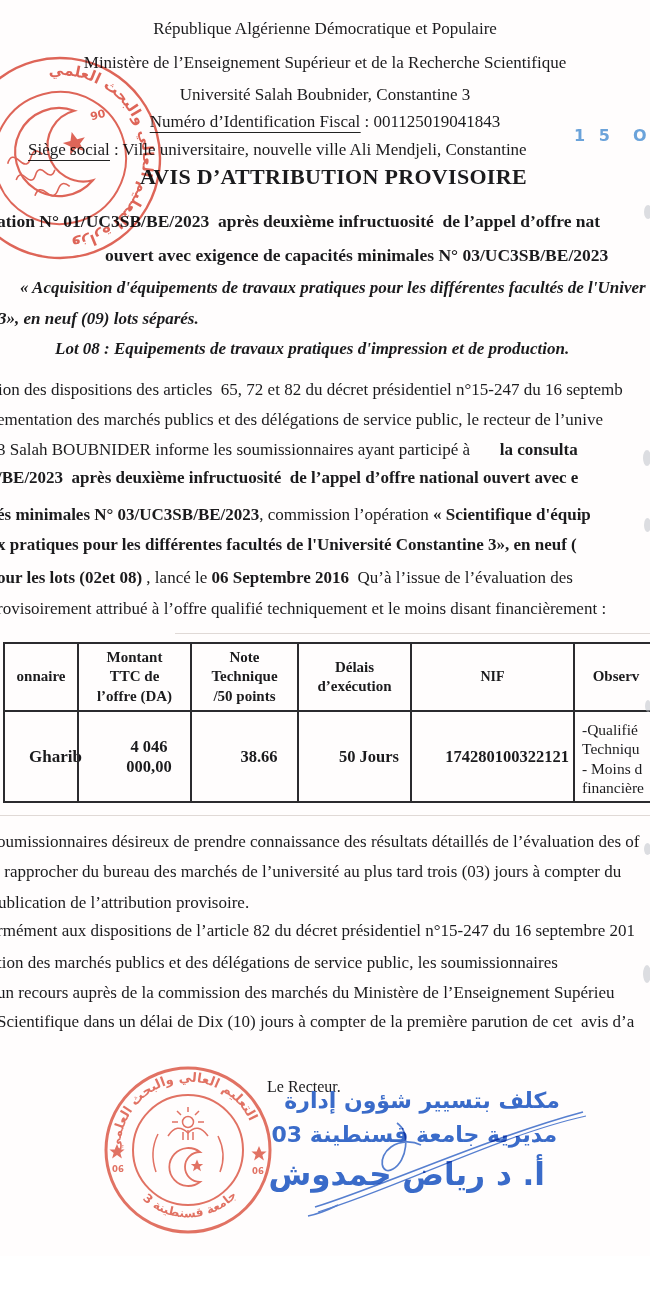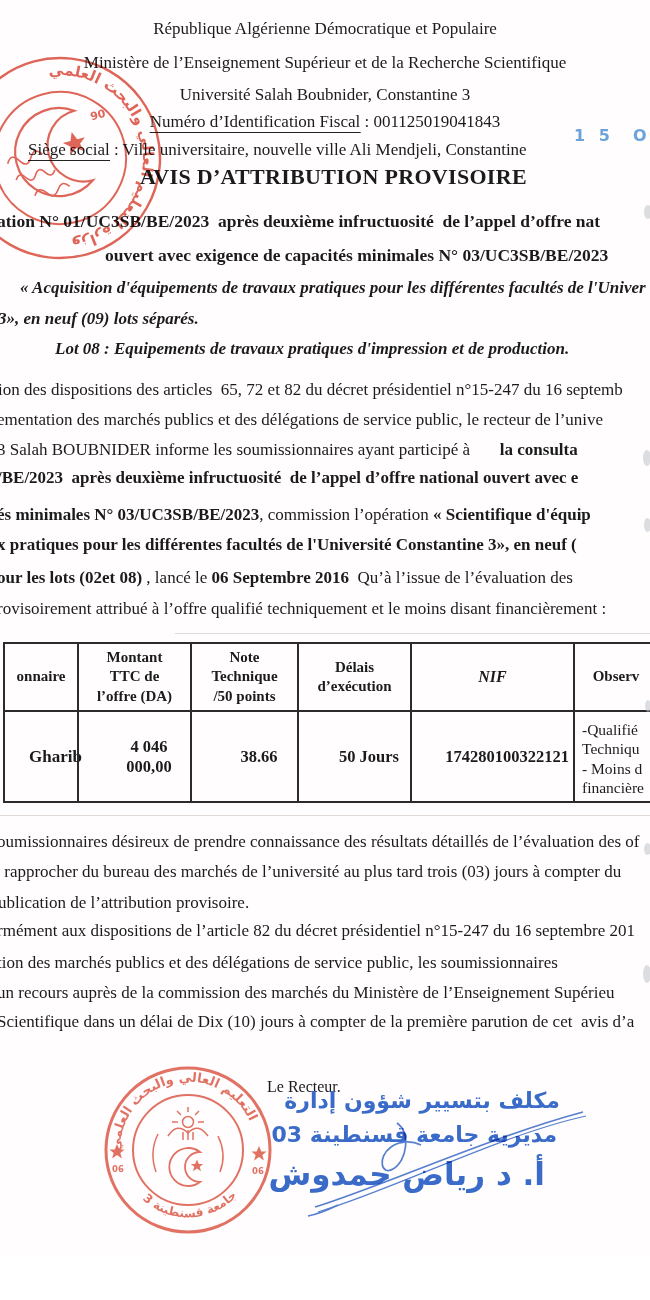--- a/index.html
+++ b/index.html
@@ -15,21 +15,21 @@
   .datestamp{position:absolute;left:574px;top:126px;color:#6ba3da;font-size:16px;
              font-weight:bold;letter-spacing:4px;font-family:"DejaVu Sans",sans-serif;white-space:pre;}
   
   .tbl{position:absolute;left:3px;top:642px;width:656px;height:161px;box-sizing:border-box;
        border:2px solid #2b2b2e;display:grid;grid-template-columns:72px 113px 107px 113px 163px 1fr;
        grid-template-rows:68px 1fr;}
   .cell{display:flex;flex-direction:column;align-items:center;justify-content:center;
         box-sizing:border-box;text-align:center;}
   .cell.vl{border-left:2px solid #2b2b2e;}
   .hcell{font-weight:bold;font-size:15px;line-height:1.3;border-bottom:2px solid #2b2b2e;}
-  .hnif{font-size:16px;font-style:italic;}
+  .hnif{font-size:14px;}
   .dcell{font-weight:bold;font-size:16.5px;padding-left:29px;}
   .dname{font-size:17px;}
   .dobs{font-weight:normal;font-size:15.5px;line-height:1.25;align-items:flex-start;
         justify-content:flex-start;text-align:left;padding:8px 0 0 7px;}
   .dobs span{display:block;}
   .faint{position:absolute;height:1px;background:#e0d9d6;}
   .smudge{position:absolute;background:#bfc3ca;opacity:.55;border-radius:50%;}
   
   .stamp{position:absolute;opacity:.85;mix-blend-mode:multiply;}
   .arab{position:absolute;direction:rtl;font-family:"DejaVu Sans",sans-serif;font-weight:bold;

